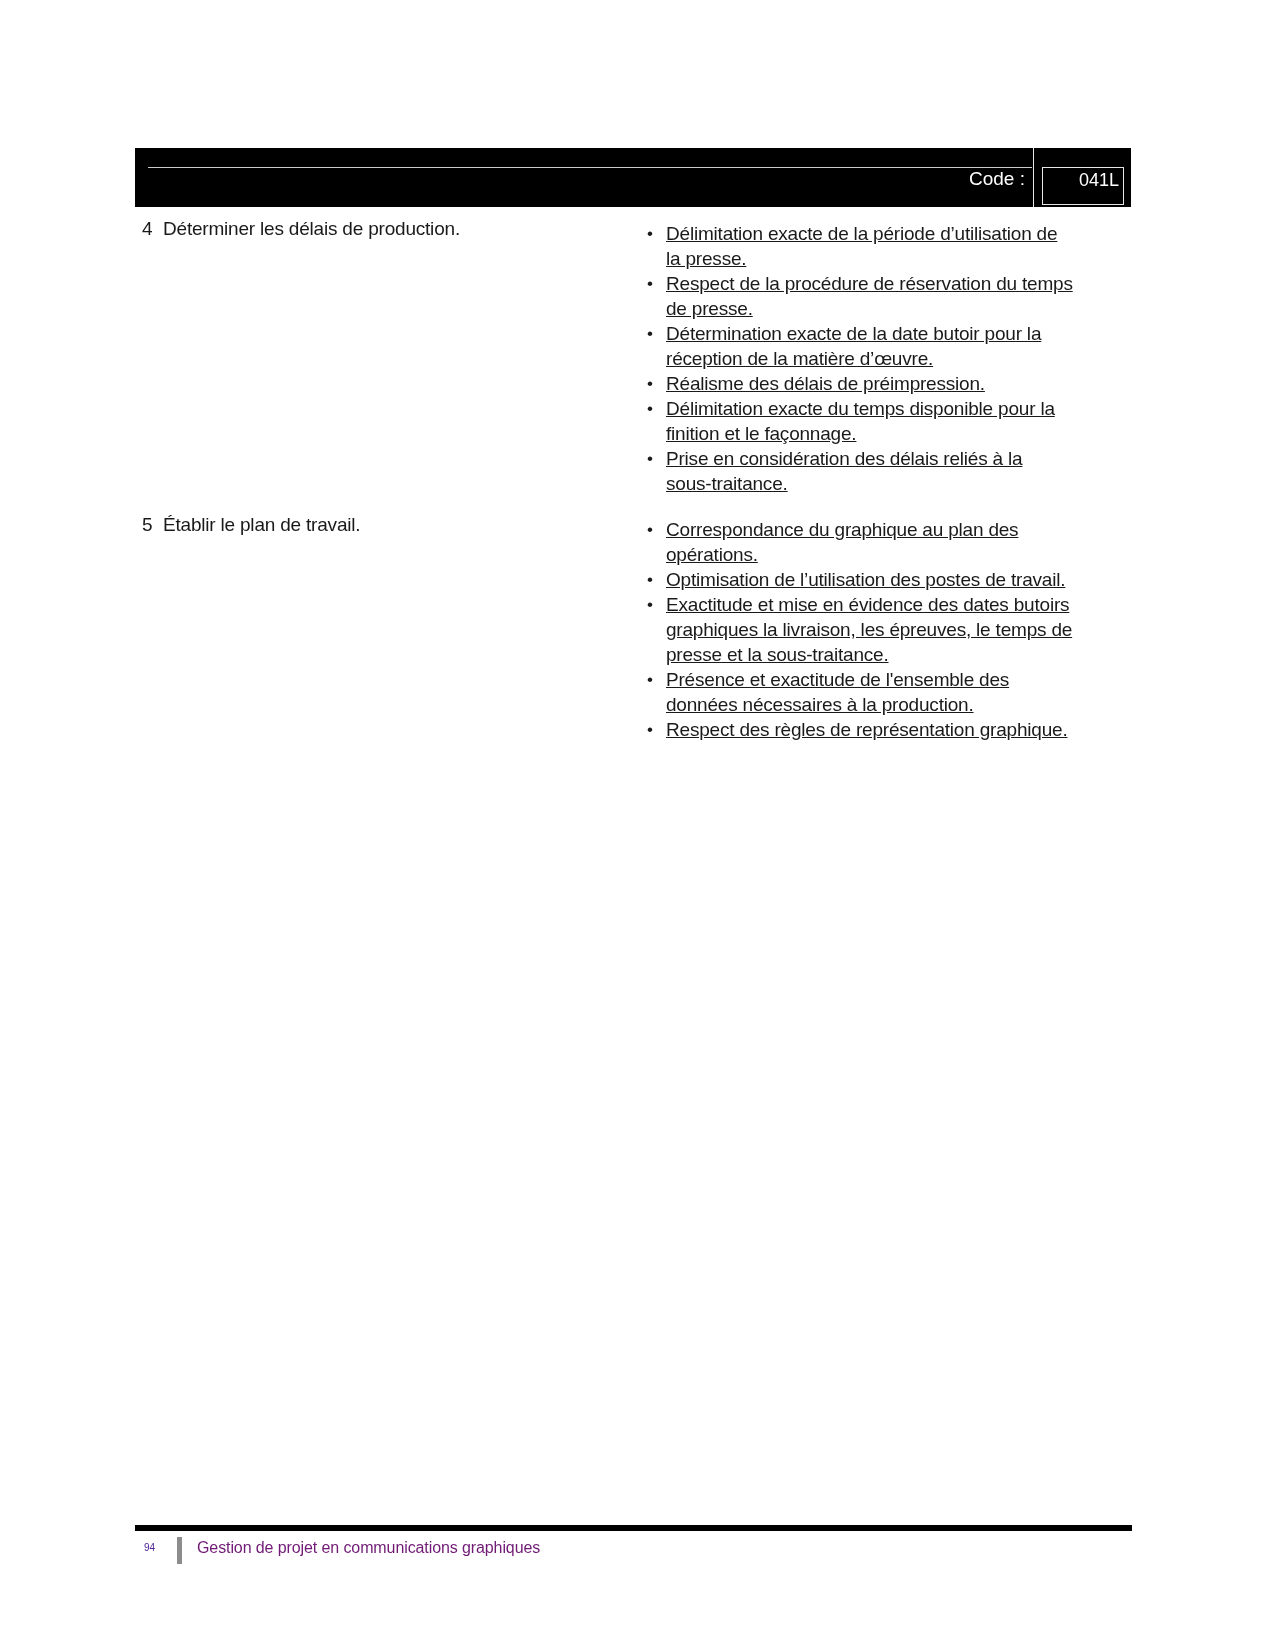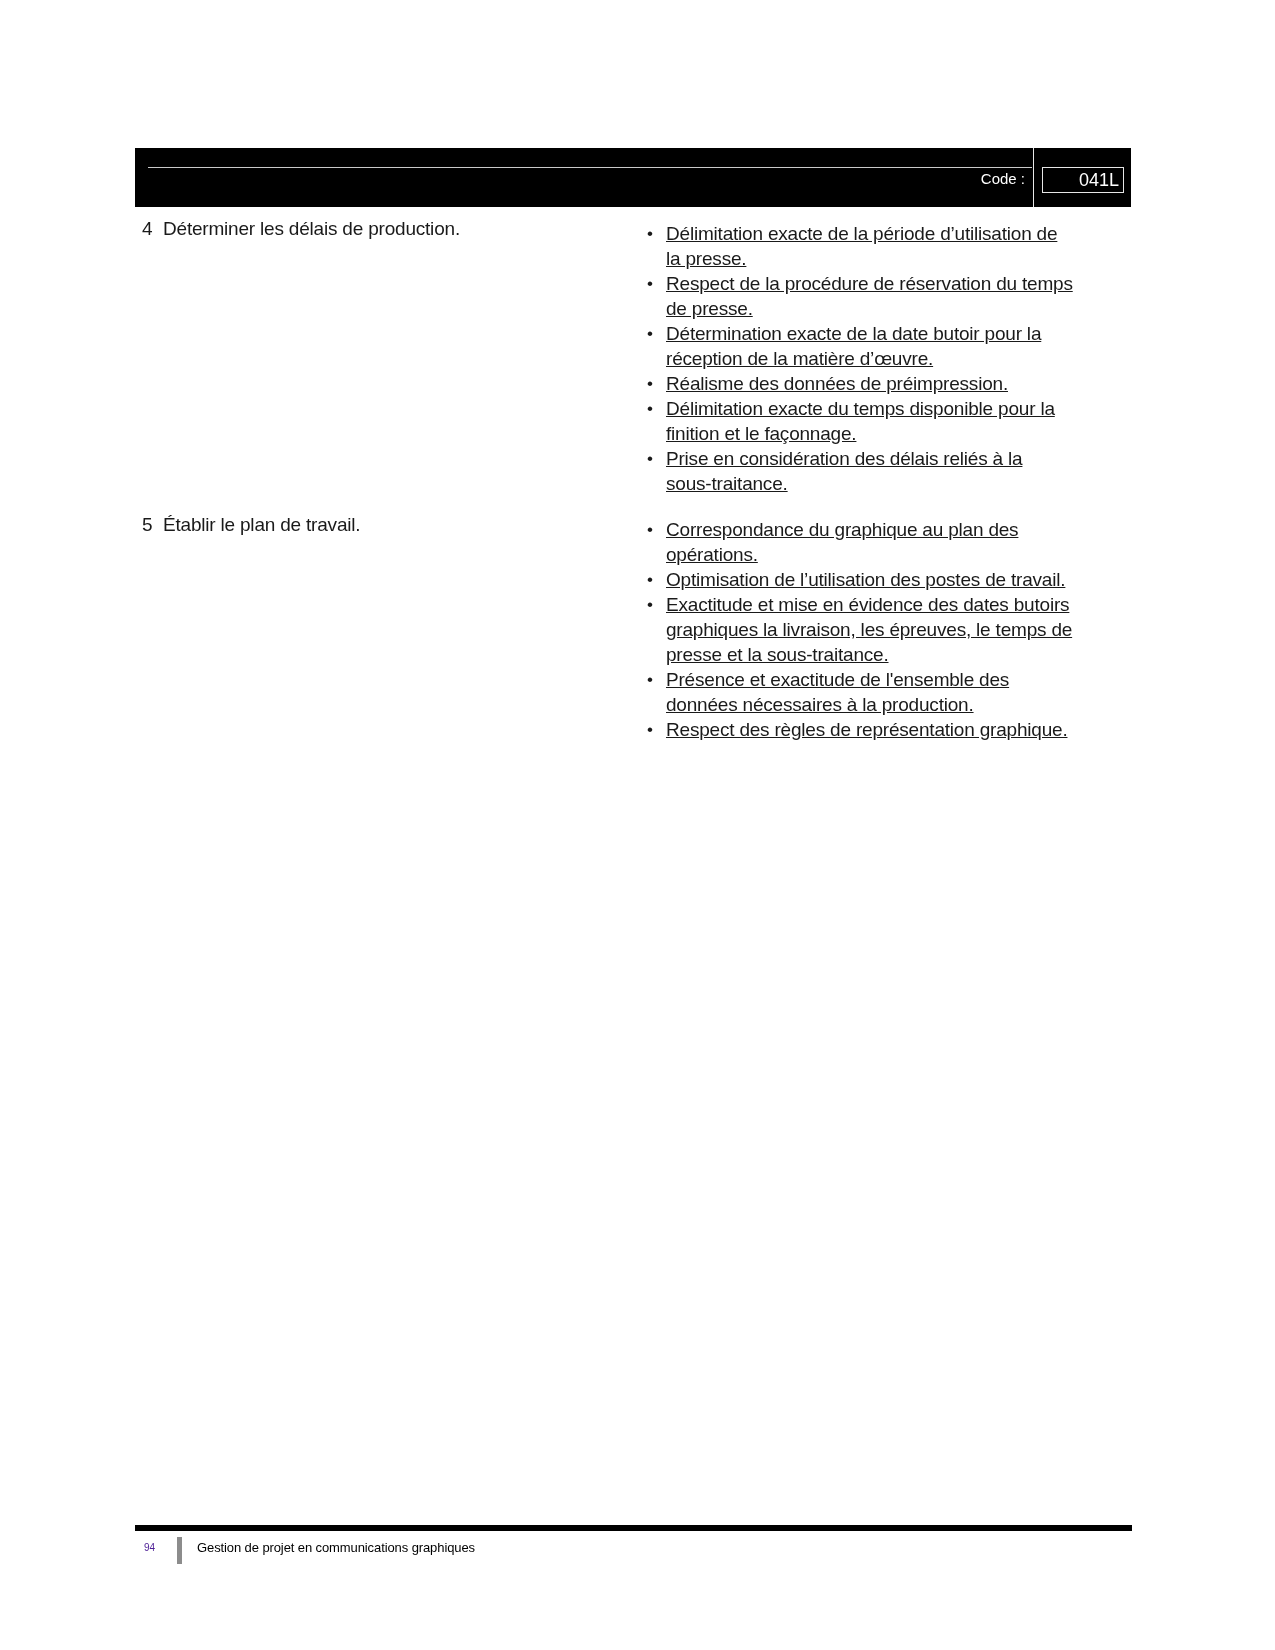--- a/index.html
+++ b/index.html
@@ -30,28 +30,28 @@
   .header-vsep {
     position: absolute;
     left: 898px; top: 0;
     width: 1px; height: 59px;
     background: #e8e8e8;
   }
   .code-label {
     position: absolute;
     right: 106px; top: 20px;
     color: #ffffff;
-    font-size: 15px;
+    font-size: 19px;
     line-height: 22px;
     white-space: nowrap;
   }
   .code-box {
     position: absolute;
     left: 907px; top: 19px;
-    width: 82px; height: 26px;
+    width: 82px; height: 38px;
     border: 1px solid #e6e6e6;
     color: #ffffff;
     font-size: 18px;
     line-height: 24px;
     text-align: right;
     padding-right: 4px;
   }
 
   
   .row {
@@ -113,23 +113,23 @@
   }
   .footer-accent {
     position: absolute;
     left: 177px; top: 1537px;
     width: 5px; height: 27px;
     background: #8c8c8c;
   }
   .footer-title {
     position: absolute;
     left: 197px; top: 1540px;
-    font-size: 13px;
+    font-size: 16px;
     line-height: 15px;
-    color: #000000;
+    color: #701a75;
     letter-spacing: -0.1px;
     white-space: nowrap;
   }
 </style>
 </head>
 <body>
 
 <div class="page">
 
   <div class="header-bar">
@@ -155,21 +155,21 @@
         <span class="ctext">Respect de la procédure de réservation du temps
 de presse.</span>
       </div>
       <div class="crit">
         <span class="dot">•</span>
         <span class="ctext">Détermination exacte de la date butoir pour la
 réception de la matière d’œuvre.</span>
       </div>
       <div class="crit">
         <span class="dot">•</span>
-        <span class="ctext">Réalisme des données de préimpression.</span>
+        <span class="ctext">Réalisme des délais de préimpression.</span>
       </div>
       <div class="crit">
         <span class="dot">•</span>
         <span class="ctext">Délimitation exacte du temps disponible pour la
 finition et le façonnage.</span>
       </div>
       <div class="crit">
         <span class="dot">•</span>
         <span class="ctext">Prise en considération des délais reliés à la
 sous-traitance.</span>

